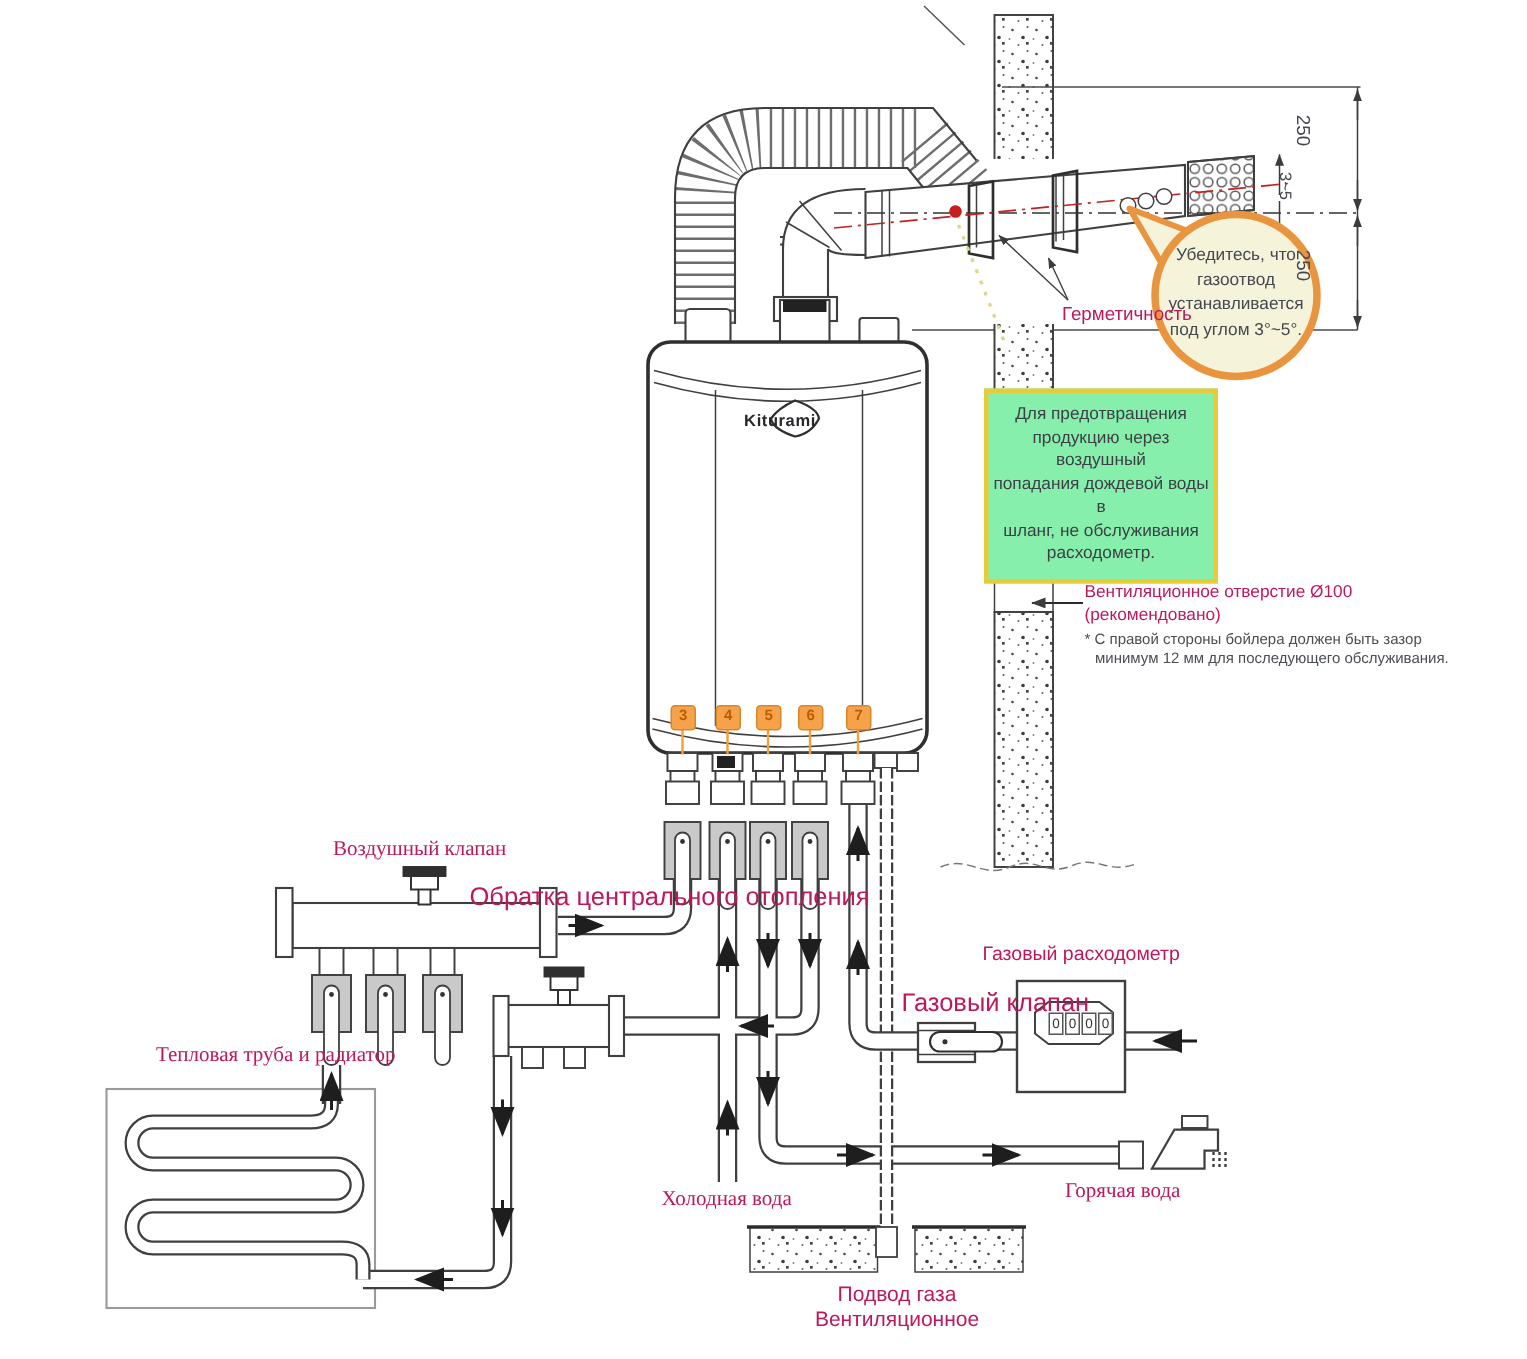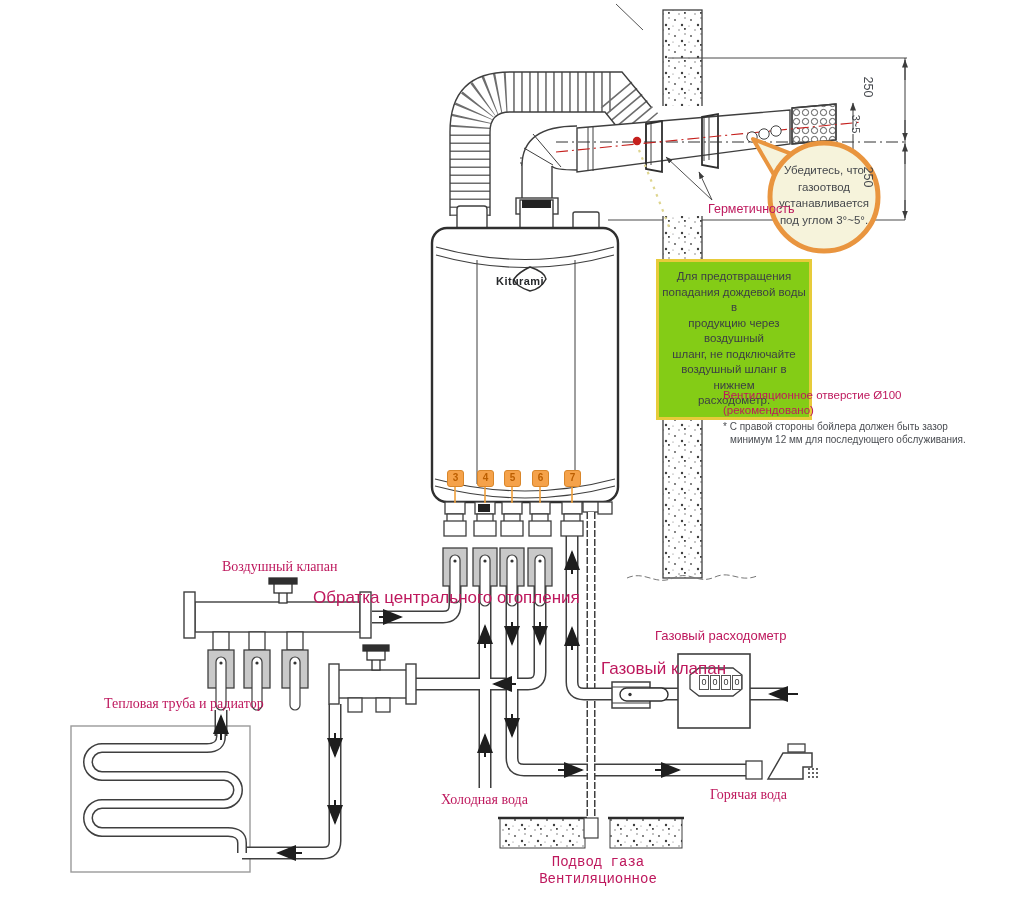--- a/index.html
+++ b/index.html
@@ -7,21 +7,21 @@
           font-family:"Liberation Sans",sans-serif;color:#3a3d42;}
   #art{position:absolute;left:0;top:0;z-index:1;}
   .lbl{position:absolute;z-index:3;white-space:nowrap;color:#be185d;}
   .big{font-size:14px;font-family:Liberation Serif, serif;}
   .med{font-size:17px;}
   .sml{font-size:10px;color:#4a4d52;}
   .ctr{text-align:center;white-space:normal;}
   .rot{transform:rotate(90deg);transform-origin:center center;font-size:12.5px;color:#44474c;}
   .tag{position:absolute;z-index:3;width:15px;height:15px;background:#F5A24A;border:1px solid #D9862A;
        border-radius:3px;color:#BB5E00;font-size:10px;font-weight:bold;line-height:14px;text-align:center;}
-  #notebox{position:absolute;z-index:3;left:656px;top:259px;width:146px;background:#84cc16;
+  #notebox{position:absolute;z-index:3;left:656px;top:259px;width:146px;background:#86efac;
            border:3px solid #E7CB3A;padding:7px 2px 8px 2px;font-size:11.5px;line-height:15.5px;
            text-align:center;color:#3c3f44;}
   #bubbletext{position:absolute;z-index:3;left:766px;top:162px;width:116px;text-align:center;
               font-size:11.5px;line-height:16.5px;color:#45484c;}
   #brand{position:absolute;z-index:3;left:489px;top:275px;width:62px;text-align:center;
          font-size:11px;font-weight:bold;letter-spacing:.4px;color:#26282b;}
   #counter{position:absolute;z-index:3;left:699px;top:675px;display:flex;gap:1px;}
   #counter span{display:block;width:8px;height:13px;border:1px solid #555;background:#fff;
                 font-size:9px;line-height:13px;text-align:center;color:#333;}
   .supply{line-height:18px;font-size:12px;}
@@ -345,24 +345,23 @@
 
 <div id="bubbletext">
   <div>Убедитесь, что</div>
   <div>газоотвод</div>
   <div>устанавливается</div>
   <div>под углом 3°~5°.</div>
 </div>
 
 <div id="notebox">
   <div>Для предотвращения</div>
+  <div>продукцию через воздушный</div>
   <div>попадания дождевой воды в</div>
-  <div>продукцию через воздушный</div>
-  <div>шланг, не подключайте</div>
-  <div>воздушный шланг в нижнем</div>
+  <div>шланг, не обслуживания</div>
   <div>расходометр.</div>
 </div>
 
 <div class="lbl rot" style="left:858px;top:80px;">250</div>
 <div class="lbl rot" style="left:858px;top:170px;">250</div>
 <div class="lbl rot" style="left:847px;top:118px;font-size:11px;">3~5</div>
 
 <div class="lbl" style="left:708px;top:202px;font-size:12.5px;">Герметичность</div>
 
 <div class="lbl" style="left:723px;top:389px;font-size:11.5px;">Вентиляционное отверстие Ø100</div>
@@ -385,18 +384,18 @@
   <span>0</span>
 </div>
 
 <div class="lbl big" style="left:222px;top:559px;">Воздушный клапан</div>
 <div class="lbl med" style="left:313px;top:588px;">Обратка центрального отопления</div>
 <div class="lbl big" style="left:72px;top:696px;margin-left:32px;">Тепловая труба и радиатор</div>
 <div class="lbl big" style="left:441px;top:792px;">Холодная вода</div>
 <div class="lbl big" style="left:710px;top:787px;text-align:right;">Горячая вода</div>
 <div class="lbl med" style="left:601px;top:659px;">Газовый клапан</div>
 <div class="lbl" style="left:655px;top:628px;font-size:13px;">Газовый расходометр</div>
-<div class="lbl ctr gasblock" style="left:533px;top:854px;width:130px;font-family:Liberation Mono, monospace;">
+<div class="lbl ctr gasblock" style="left:533px;top:854px;width:130px;">
   <div>Подвод газа</div>
   <div>Вентиляционное</div>
 </div>
 
 </div>
 
 </body></html>

